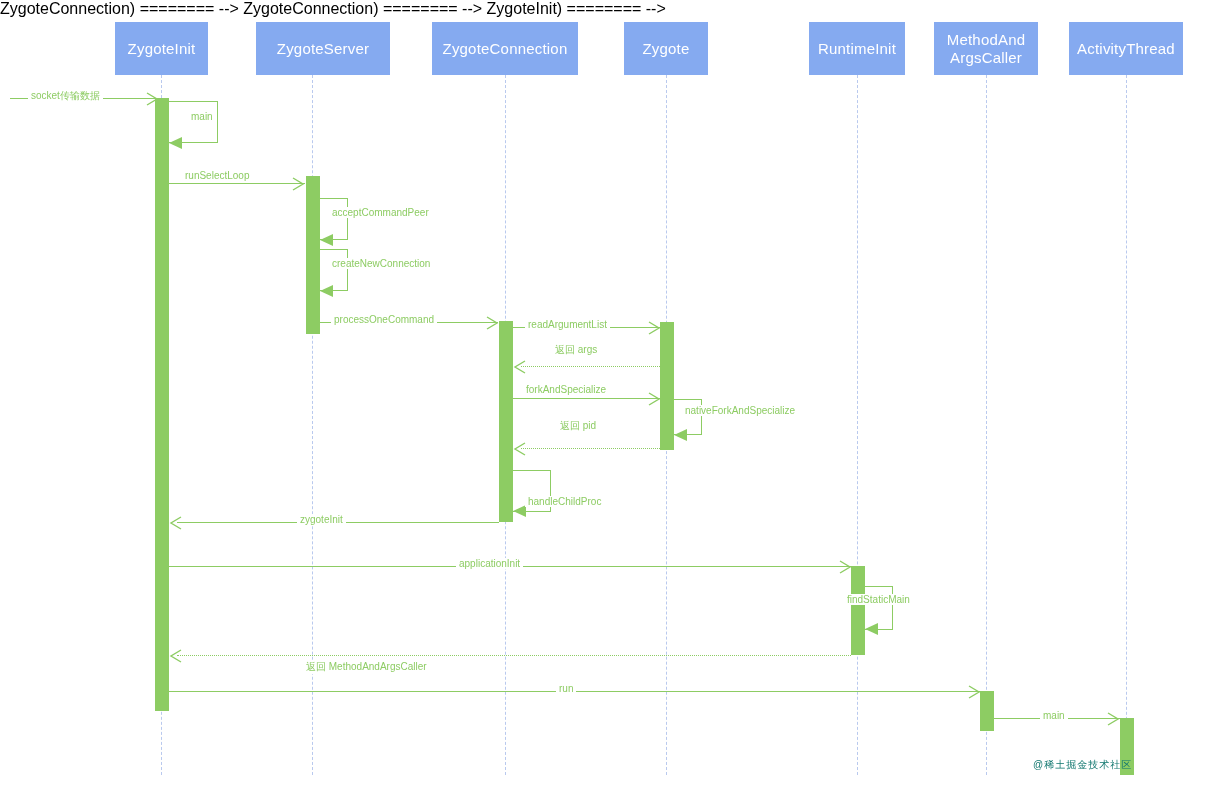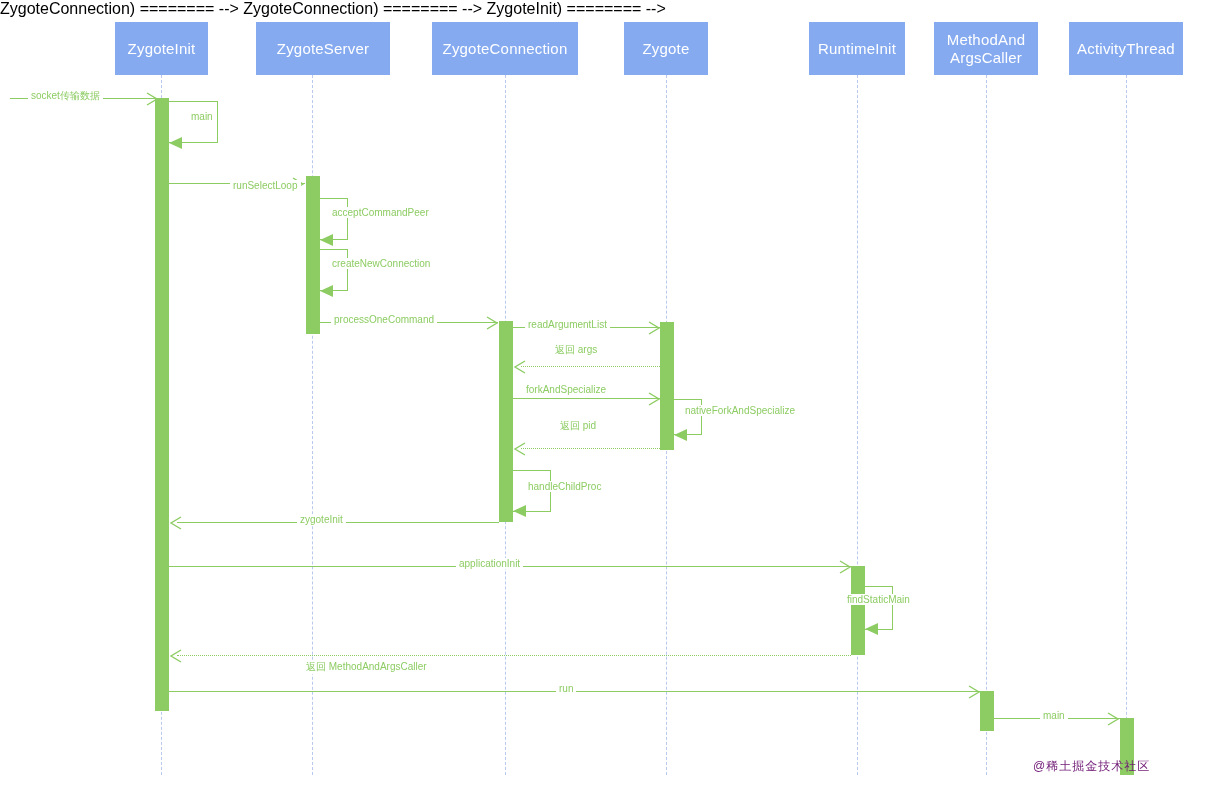--- a/index.html
+++ b/index.html
@@ -73,22 +73,22 @@
   .selfcall {
     position: absolute;
     border-top: 1px solid #8dcc63;
     border-right: 1px solid #8dcc63;
     border-bottom: 1px solid #8dcc63;
     border-left: 0;
     box-sizing: border-box;
   }
   .watermark {
     position: absolute;
-    color: #701a75;
-    font-size: 12px;
+    color: #0f766e;
+    font-size: 10px;
     letter-spacing: 1px;
     white-space: nowrap;
   }
 </style>
 </head>
 <body>
 
 <div id="canvas">
 
   
@@ -147,21 +147,21 @@
   <div class="arrow-solid-left" style="left:169px; top:137px;"></div>
   <div class="msg-label" style="left:188px; top:111px;">main</div>
 
   
   <div class="msg-line" style="left:169px; top:183px; width:136px;"></div>
   <div class="arrow-open-right" style="left:291px; top:176px;">
     <svg width="14" height="16" viewBox="0 0 14 16">
         <polyline points="2,2 12,8 2,14" fill="none" stroke="#8dcc63" stroke-width="1.4"></polyline>
       </svg>
   </div>
-  <div class="msg-label" style="left:182px; top:180px;margin-left:48px;">runSelectLoop</div>
+  <div class="msg-label" style="left:182px; top:170px;">runSelectLoop</div>
 
   
   <div class="selfcall" style="left:320px; top:198px; width:28px; height:42px;"></div>
   <div class="arrow-solid-left" style="left:320px; top:234px;"></div>
   <div class="msg-label" style="left:329px; top:207px;">acceptCommandPeer</div>
 
   
   <div class="selfcall" style="left:320px; top:249px; width:28px; height:42px;"></div>
   <div class="arrow-solid-left" style="left:320px; top:285px;"></div>
   <div class="msg-label" style="left:329px; top:258px;">createNewConnection</div>
@@ -212,21 +212,21 @@
   <div class="arrow-open-right" style="left:513px; top:441px;">
     <svg width="14" height="16" viewBox="0 0 14 16">
         <polyline points="12,2 2,8 12,14" fill="none" stroke="#8dcc63" stroke-width="1.4"></polyline>
       </svg>
   </div>
   <div class="msg-label" style="left:557px; top:419px;">返回 pid</div>
 
   
   <div class="selfcall" style="left:513px; top:470px; width:38px; height:42px;"></div>
   <div class="arrow-solid-left" style="left:513px; top:505px;"></div>
-  <div class="msg-label" style="left:525px; top:481px;">handleChildProc</div>
+  <div class="msg-label" style="left:525px; top:496px;">handleChildProc</div>
 
   
   <div class="msg-line" style="left:177px; top:522px; width:322px;"></div>
   <div class="arrow-open-right" style="left:169px; top:515px;">
     <svg width="14" height="16" viewBox="0 0 14 16">
         <polyline points="12,2 2,8 12,14" fill="none" stroke="#8dcc63" stroke-width="1.4"></polyline>
       </svg>
   </div>
   <div class="msg-label" style="left:297px; top:514px;">zygoteInit</div>
 

